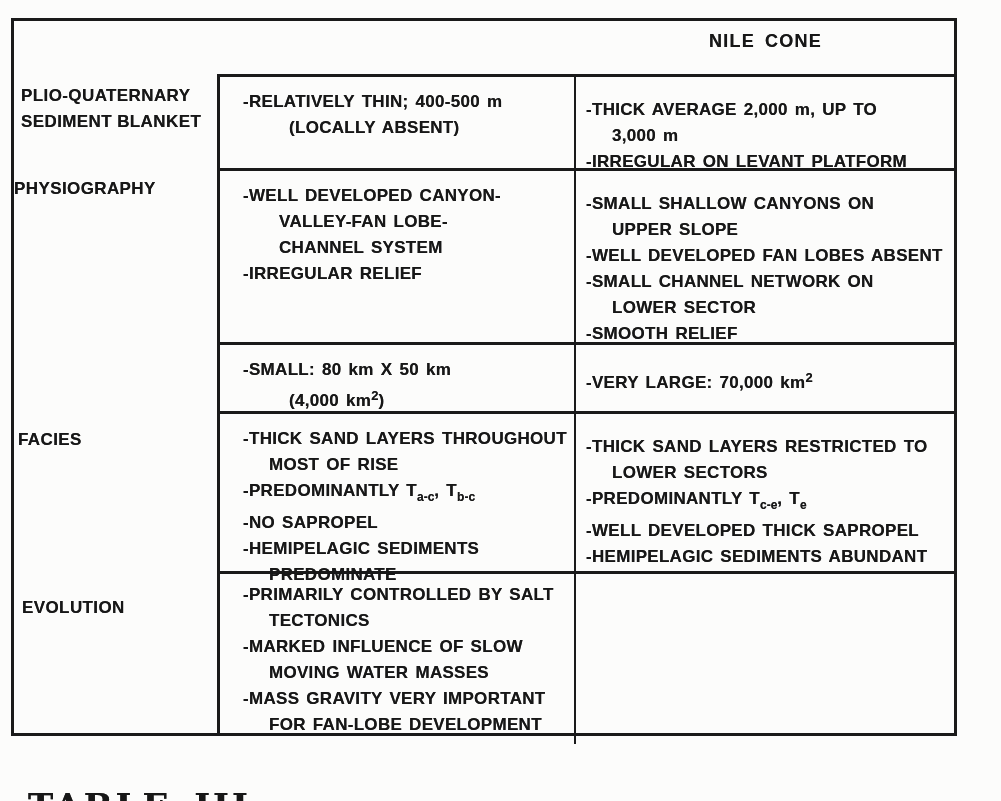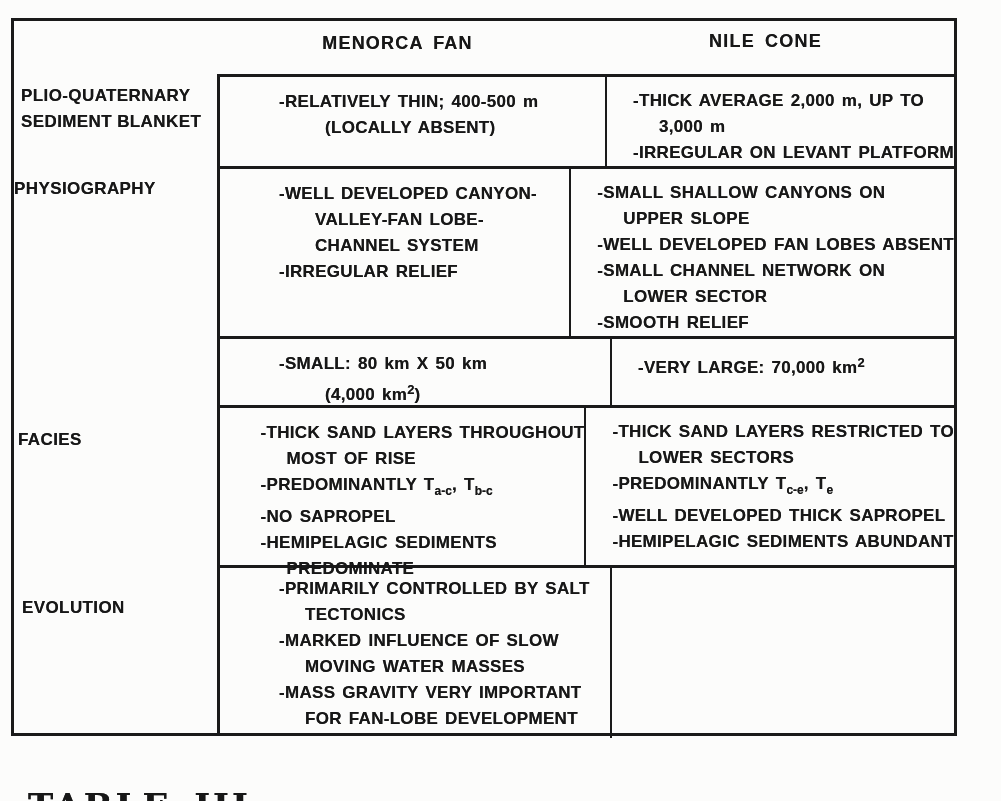--- a/index.html
+++ b/index.html
@@ -78,26 +78,24 @@
     letter-spacing: 0.3px;
     word-spacing: 2px;
     line-height: 26px;
     overflow: visible;
     white-space: nowrap;
   }
   .cell.menorca {
     width: 356px;
     border-right: 2px solid #1a1a1a;
     padding: 12px 0 6px 23px;
-    margin-left: 36px;
   }
   .cell.nile {
     flex: 1;
-    padding: 11px 0 0 10px;
-    margin-left: 16px;
+    padding: 20px 0 0 10px;
   }
   .trow.h4 .cell { padding-top: 8px; }
 
   .line { white-space: nowrap; }
   .ind1 { padding-left: 26px; }
   .ind2 { padding-left: 36px; }
   .ind3 { padding-left: 46px; }
   .sub { font-size: 12px; vertical-align: -5px; letter-spacing: 0; }
   .sup { font-size: 13px; vertical-align: 6px; letter-spacing: 0; }
 
@@ -112,21 +110,20 @@
     white-space: nowrap;
   }
 </style>
 </head>
 <body>
 
 <div class="sheet">
 
   <div class="outer-box">
 
-    <div class="col-header menorca">MENORCA FAN</div>
     <div class="col-header nile">NILE CONE</div>
 
     <div class="row-label r0">PLIO-QUATERNARY SEDIMENT BLANKET</div>
     <div class="row-label r1">PHYSIOGRAPHY</div>
     <div class="row-label r3">FACIES</div>
     <div class="row-label r4">EVOLUTION</div>
 
     <div class="inner-table">
 
       <div class="trow h0">

